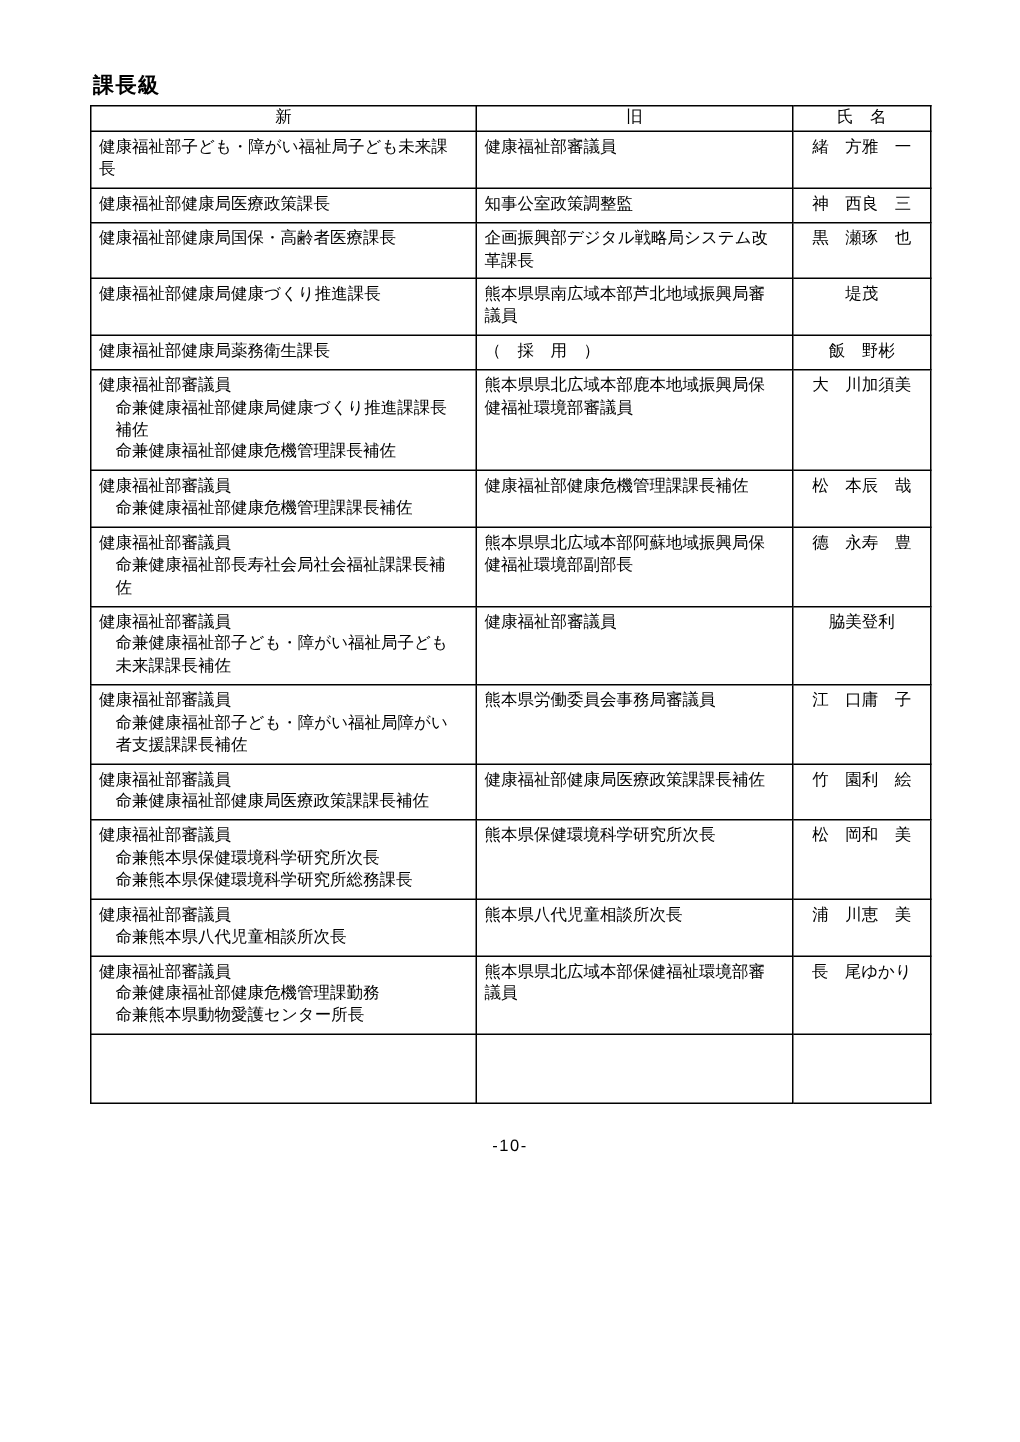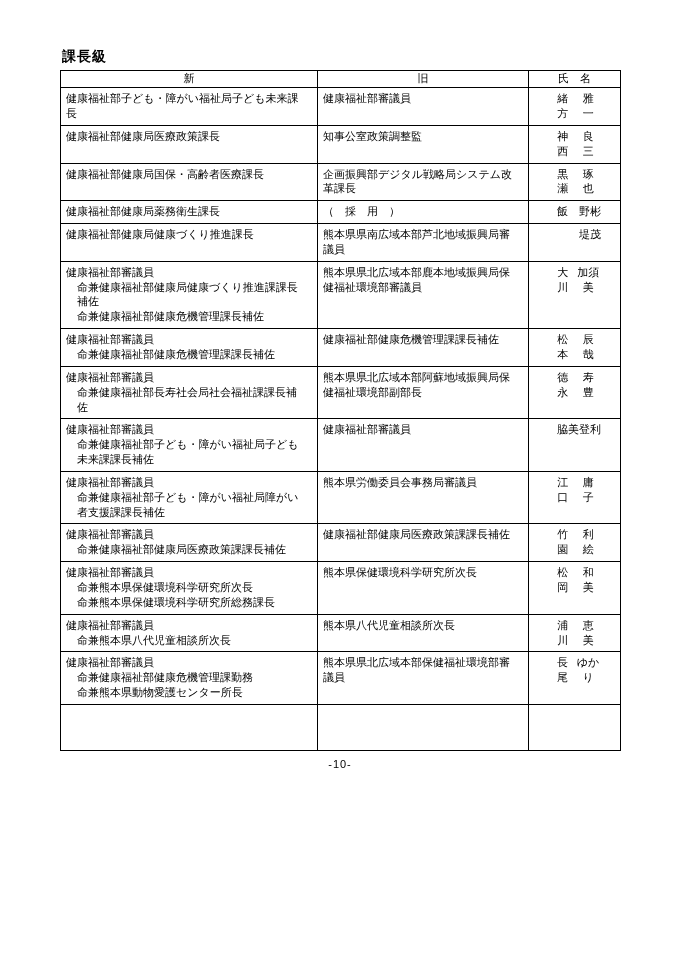--- a/index.html
+++ b/index.html
@@ -31,21 +31,21 @@
   table.roster {
     border-collapse: collapse;
     width: 560px;
     table-layout: fixed;
     font-size: 11px;
     line-height: 1.35;
   }
   table.roster td, table.roster th {
     border: 1px solid #000;
     vertical-align: top;
-    padding: 3px 15px 4px 5px;
+    padding: 3px 5px 4px 5px;
     font-weight: normal;
   }
   table.roster thead th {
     text-align: center;
     padding: 1px 0 2px 0;
     font-size: 11px;
     line-height: 1.2;
   }
   .col-new { width: 257px; }
   .col-old { width: 211px; }
@@ -55,23 +55,22 @@
     white-space: pre-wrap;
   }
   .name-cell {
     text-align: center;
     letter-spacing: 0;
     padding-left: 4px;
     padding-right: 4px;
   }
   .name-spread {
     display: flex;
-    justify-content: flex-end;
+    justify-content: center;
     padding: 0 4px;
-    margin-left: 12px;
   }
   .empty-row td {
     height: 38px;
   }
   .footer {
     position: absolute;
     left: 0;
     right: 0;
     bottom: 34px;
     text-align: center;
@@ -140,44 +139,44 @@
           </td>
           <td class="name-cell">
             <div class="name-spread">
               <span>黒　瀬</span>
               <span>琢　也</span>
             </div>
           </td>
         </tr>
         <tr>
           <td class="cell-lines">
+            <div>健康福祉部健康局健康づくり推進課長</div>
+          </td>
+          <td class="cell-lines">
+            <div>熊本県県南広域本部芦北地域振興局審</div>
+            <div>議員</div>
+          </td>
+          <td class="name-cell">
+            <div class="name-spread">
+              <span>堤</span>
+              <span>茂</span>
+            </div>
+          </td>
+        </tr>
+        <tr>
+          <td class="cell-lines">
             <div>健康福祉部健康局薬務衛生課長</div>
           </td>
           <td class="cell-lines">
             <div>（　採　用　）</div>
           </td>
           <td class="name-cell">
             <div class="name-spread">
               <span>飯　野</span>
               <span>彬</span>
-            </div>
-          </td>
-        </tr>
-        <tr>
-          <td class="cell-lines">
-            <div>健康福祉部健康局健康づくり推進課長</div>
-          </td>
-          <td class="cell-lines">
-            <div>熊本県県南広域本部芦北地域振興局審</div>
-            <div>議員</div>
-          </td>
-          <td class="name-cell">
-            <div class="name-spread">
-              <span>堤</span>
-              <span>茂</span>
             </div>
           </td>
         </tr>
         <tr>
           <td class="cell-lines">
             <div>健康福祉部審議員</div>
             <div>　命兼健康福祉部健康局健康づくり推進課課長</div>
             <div>　補佐</div>
             <div>　命兼健康福祉部健康危機管理課長補佐</div>
           </td>

